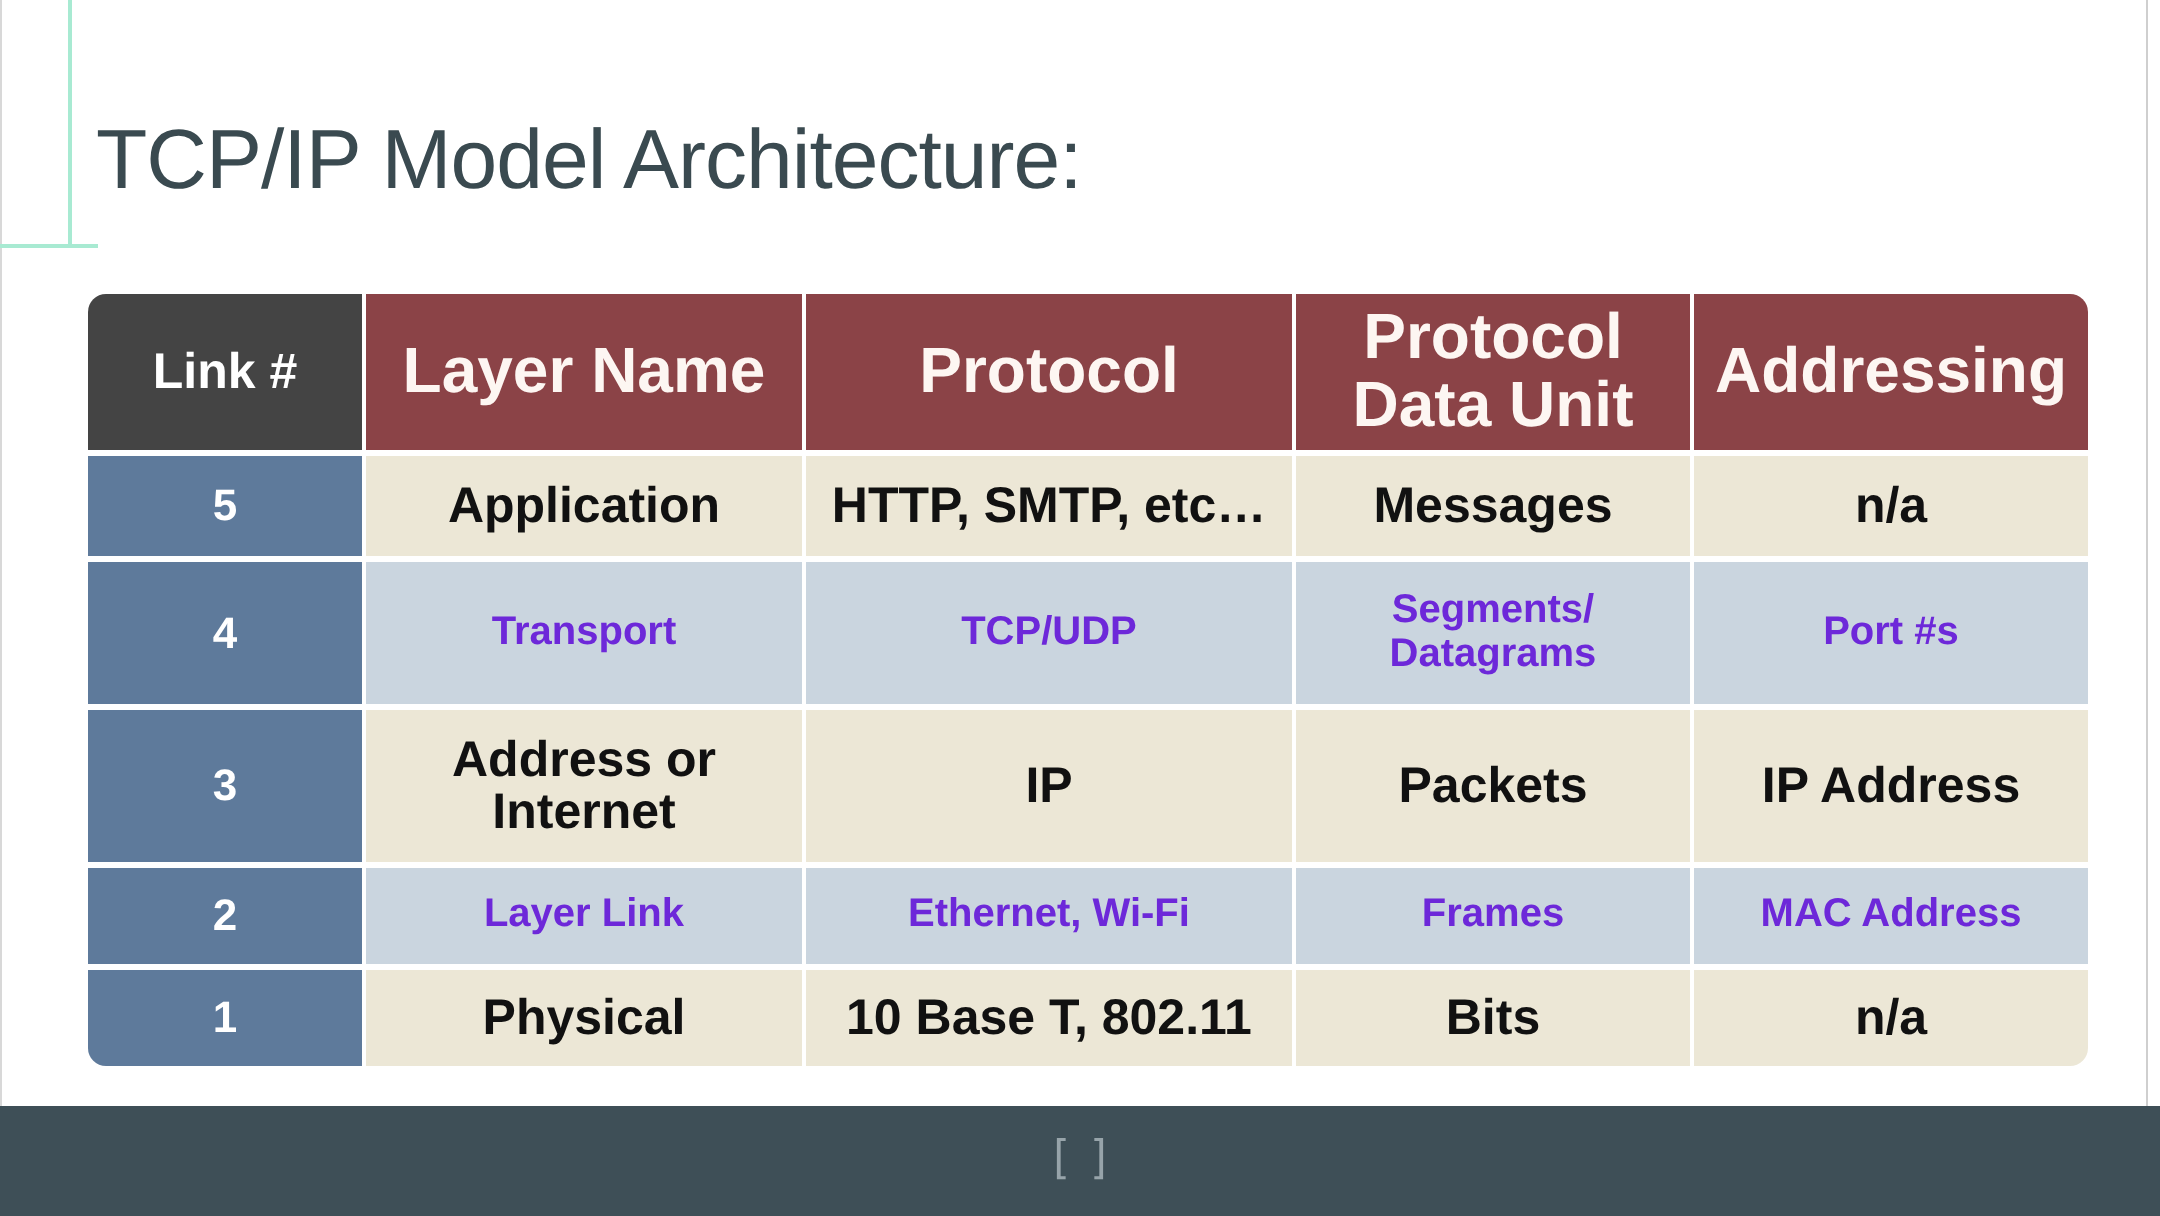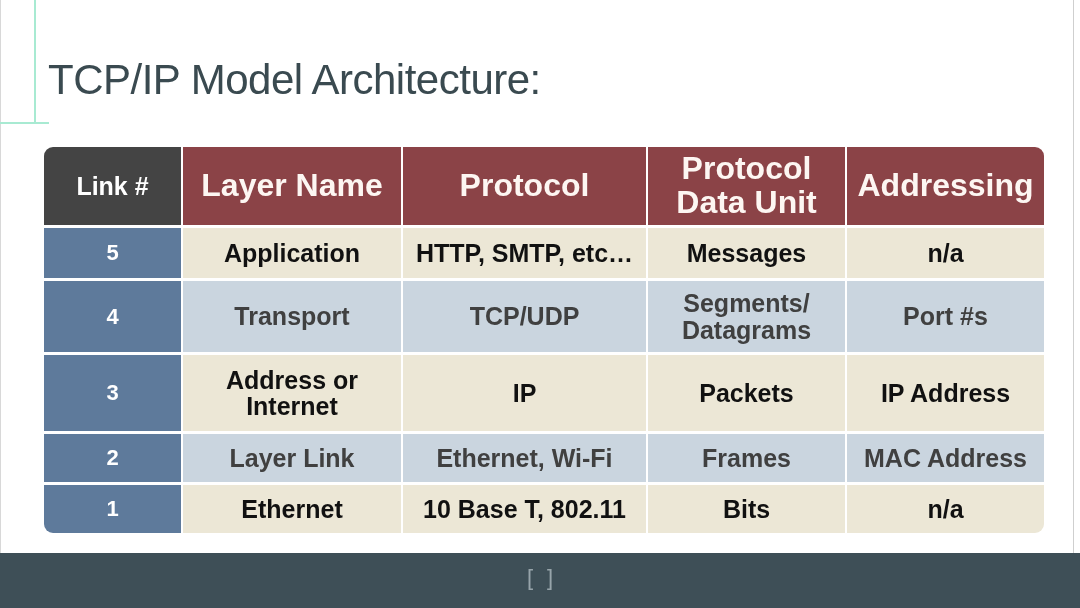--- a/index.html
+++ b/index.html
@@ -103,21 +103,21 @@
   
   .lnum {
     background: #5e7a9b;
     color: #ffffff;
     font-size: 22px;
   }
   .lnum.bottom { border-bottom-left-radius: 9px; }
 
   
   .cream  { background: #ece7d6; color: #111111; font-size: 25px; }
-  .steel  { background: #cad5df; color: #404040; font-size: 25px; }
+  .steel  { background: #cad5df; color: #6d28d9; font-size: 20px; }
   .cream.bottom-r { border-bottom-right-radius: 9px; }
 
   .r-tall  { height: 50px; }
   .r-tall2 { height: 71px; }
   .r-tall3 { height: 76px; }
   .r-short { height: 48px; }
 
   .two-line { white-space: pre-line; }
 
   
@@ -210,21 +210,21 @@
       <tr class="r-short">
         <td class="lnum">2</td>
         <td class="steel">Layer Link</td>
         <td class="steel">Ethernet, Wi-Fi</td>
         <td class="steel">Frames</td>
         <td class="steel">MAC Address</td>
       </tr>
 
       <tr class="r-short">
         <td class="lnum bottom">1</td>
-        <td class="cream">Ethernet</td>
+        <td class="cream">Physical</td>
         <td class="cream">10 Base T, 802.11</td>
         <td class="cream">Bits</td>
         <td class="cream bottom-r">n/a</td>
       </tr>
 
     </tbody>
   </table>
 
   <div class="footer">
     <div class="copyright-wrap">

